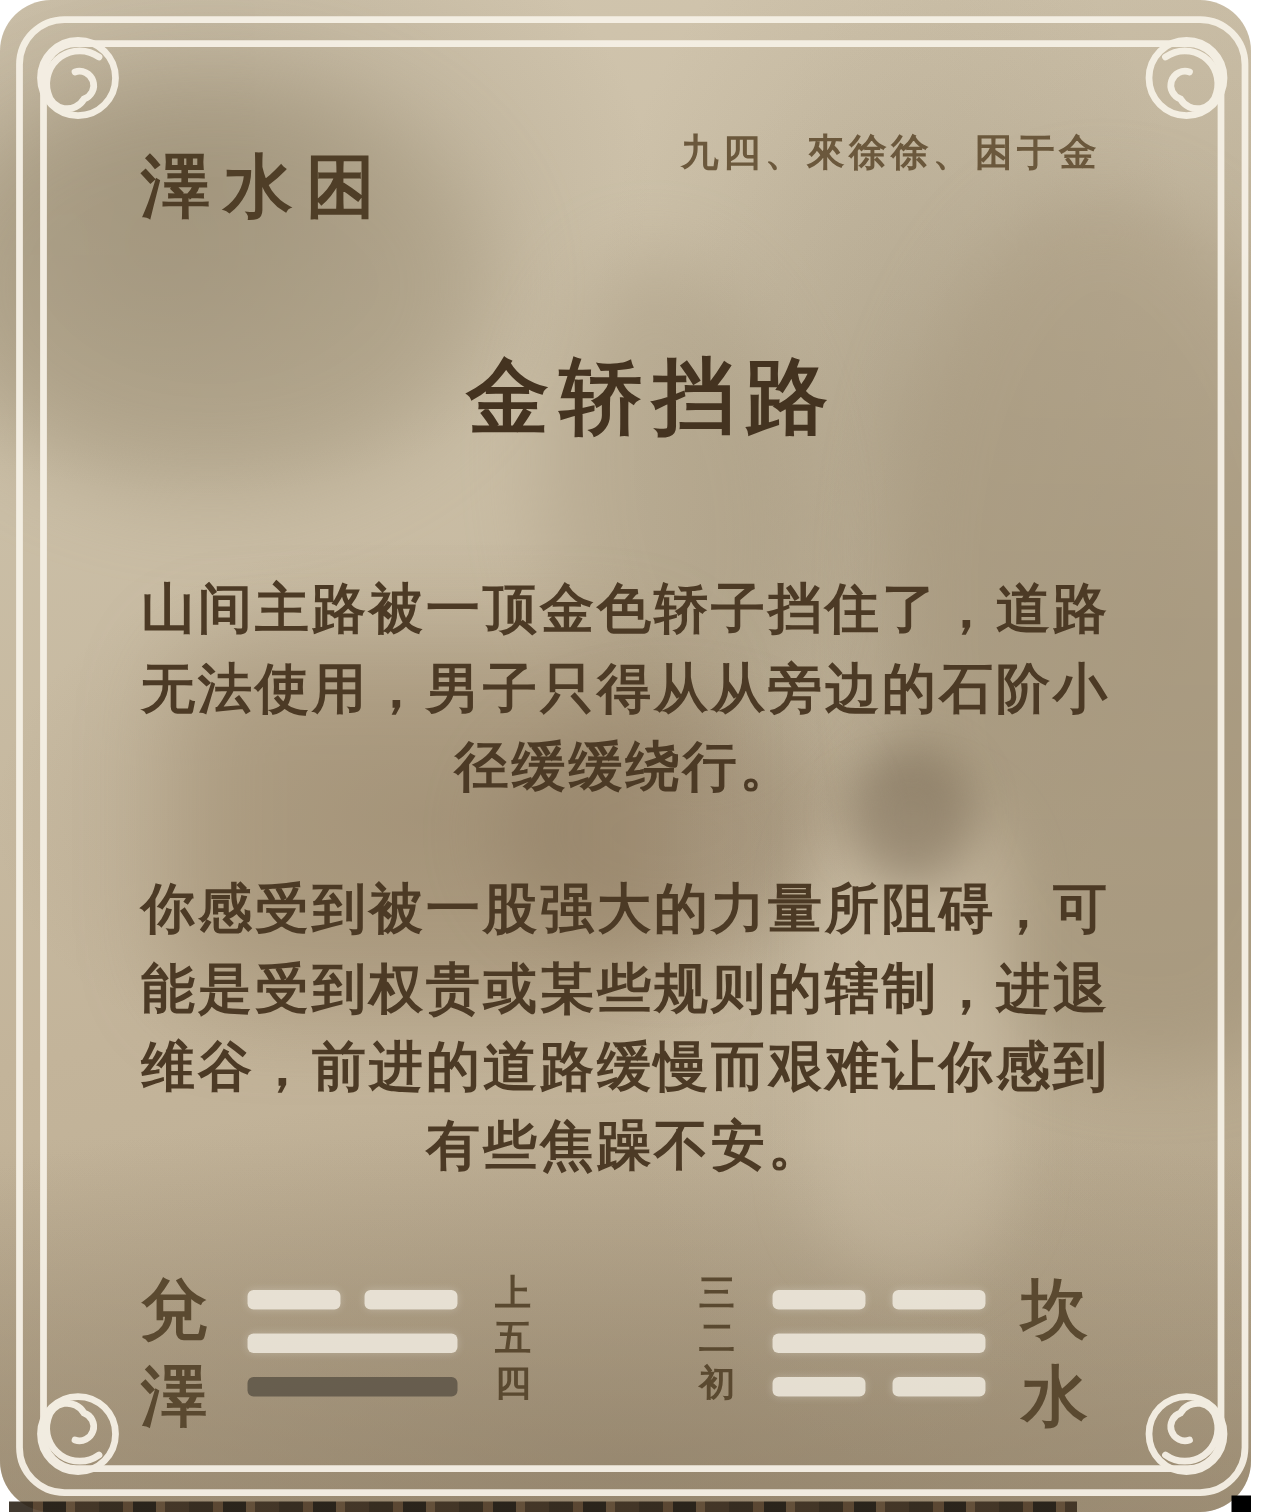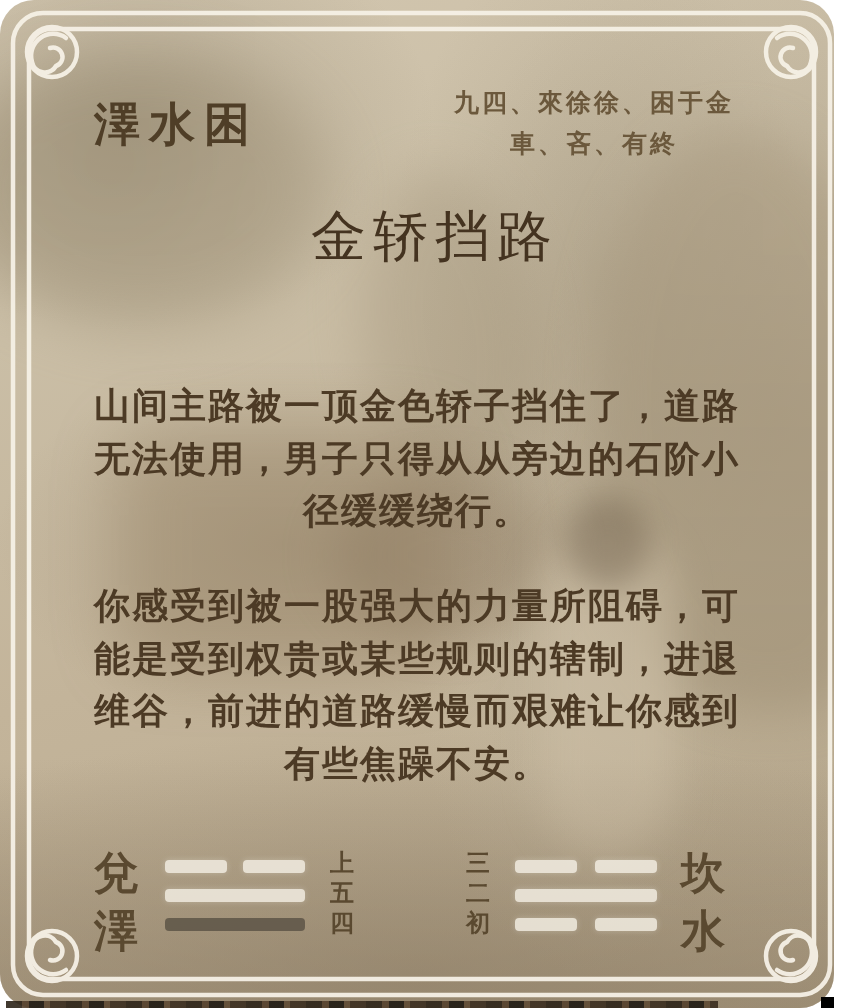--- a/index.html
+++ b/index.html
@@ -22,21 +22,21 @@
   .carriage-blob{left:115px;top:430px;width:340px;height:240px;background:#8e7a5c;border-radius:36px;filter:blur(32px);opacity:.34;}
   .horse-blob{left:330px;top:475px;width:230px;height:160px;background:#7c684f;border-radius:50%;filter:blur(26px);opacity:.30;}
   .figure-blob{left:540px;top:525px;width:135px;height:330px;background:#cfc1a8;border-radius:70px;filter:blur(18px);opacity:.5;}
   .figure-head{left:565px;top:498px;width:85px;height:90px;background:#5b4b37;border-radius:50%;filter:blur(15px);opacity:.38;}
   .ground{left:0;right:0;bottom:0;height:250px;background:linear-gradient(transparent, rgba(128,112,89,.42));}
   
   .frame{position:absolute;inset:0;pointer-events:none;}
   
   .hexname{position:absolute;left:94px;top:94px;font-size:46px;font-weight:bold;letter-spacing:9px;color:#4f3e27;}
   .linetext{position:absolute;right:100px;top:82px;text-align:center;font-size:25px;line-height:41px;letter-spacing:3px;color:#6b583c;font-weight:600;}
-  .story-title{position:absolute;left:0;right:0;top:200px;text-align:center;font-size:55px;font-weight:normal;letter-spacing:7px;color:#443320;padding-left:36px;}
+  .story-title{position:absolute;left:0;right:0;top:228px;text-align:center;font-size:55px;font-weight:bold;letter-spacing:7px;color:#443320;padding-left:36px;}
   .paragraph{position:absolute;left:60px;right:60px;text-align:center;font-size:36px;line-height:52.5px;font-weight:600;letter-spacing:2px;color:#4c3a25;}
   .para-1{top:380px;}
   .para-2{top:580px;}
   .bodyline{white-space:nowrap;}
   
   .tg-name{position:absolute;display:flex;flex-direction:column;gap:12px;font-size:44px;font-weight:bold;color:#5a4930;line-height:46px;}
   .tg-name-upper{left:94px;top:851px;}
   .tg-name-lower{left:681px;top:851px;}
   .tg-bars{position:absolute;display:flex;flex-direction:column;gap:16px;}
   .tg-bars-upper{left:165px;top:860px;width:140px;}
@@ -66,21 +66,20 @@
     <div class="blob carriage-blob"></div>
     <div class="blob horse-blob"></div>
     <div class="blob figure-blob"></div>
     <div class="blob figure-head"></div>
     <div class="blob ground"></div>
 
     <div class="hexname">澤水困</div>
 
     <div class="linetext">
       <div>九四、來徐徐、困于金</div>
-      <div>車、吝、有終</div>
     </div>
 
     <div class="story-title">金轿挡路</div>
 
     <div class="paragraph para-2">
         <div class="bodyline">你感受到被一股强大的力量所阻碍，可</div>
         <div class="bodyline">能是受到权贵或某些规则的辖制，进退</div>
         <div class="bodyline">维谷，前进的道路缓慢而艰难让你感到</div>
         <div class="bodyline">有些焦躁不安。</div>
       </div>

